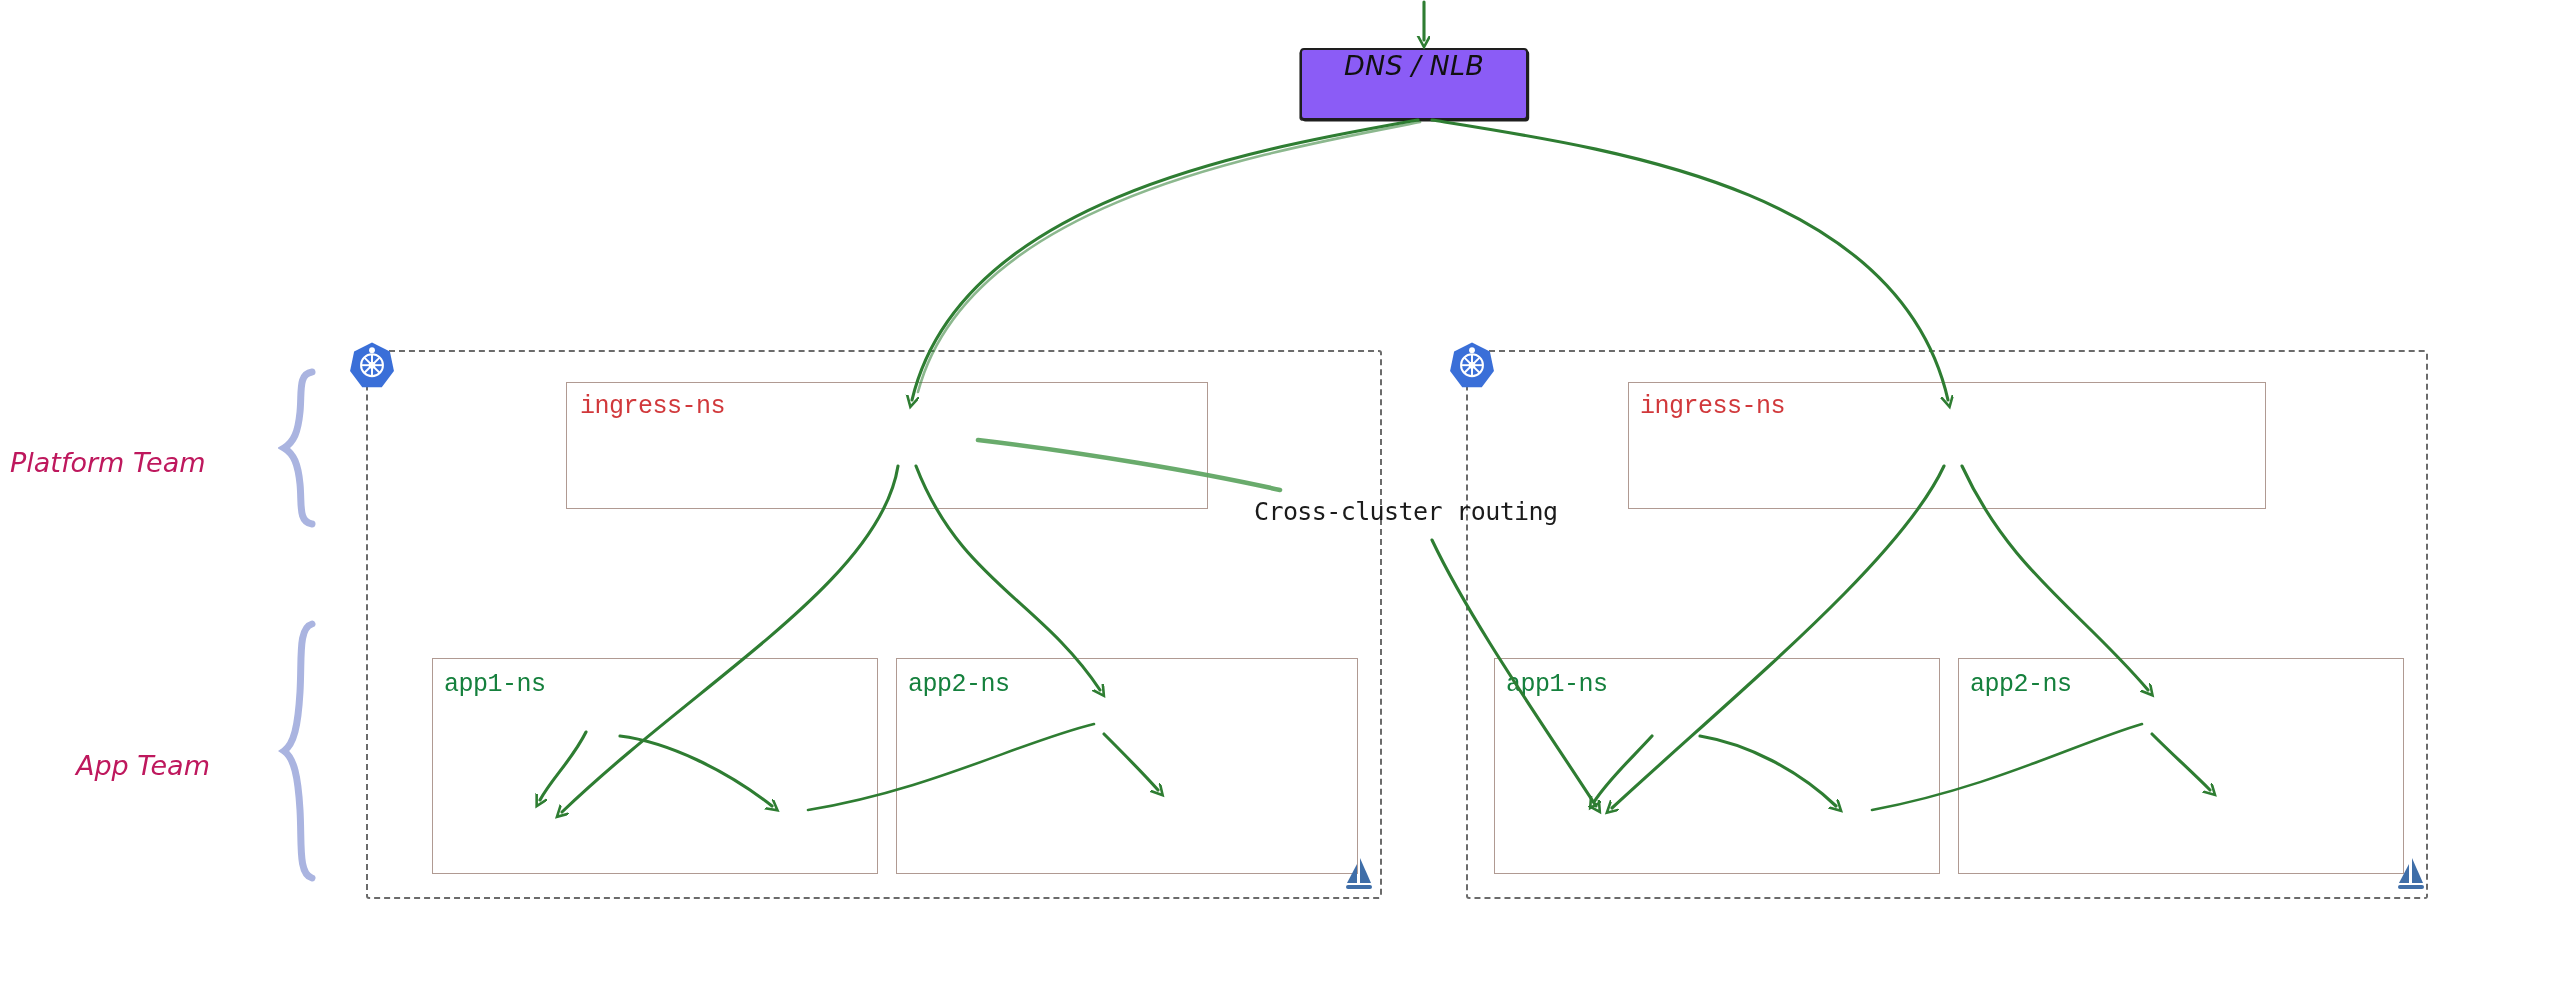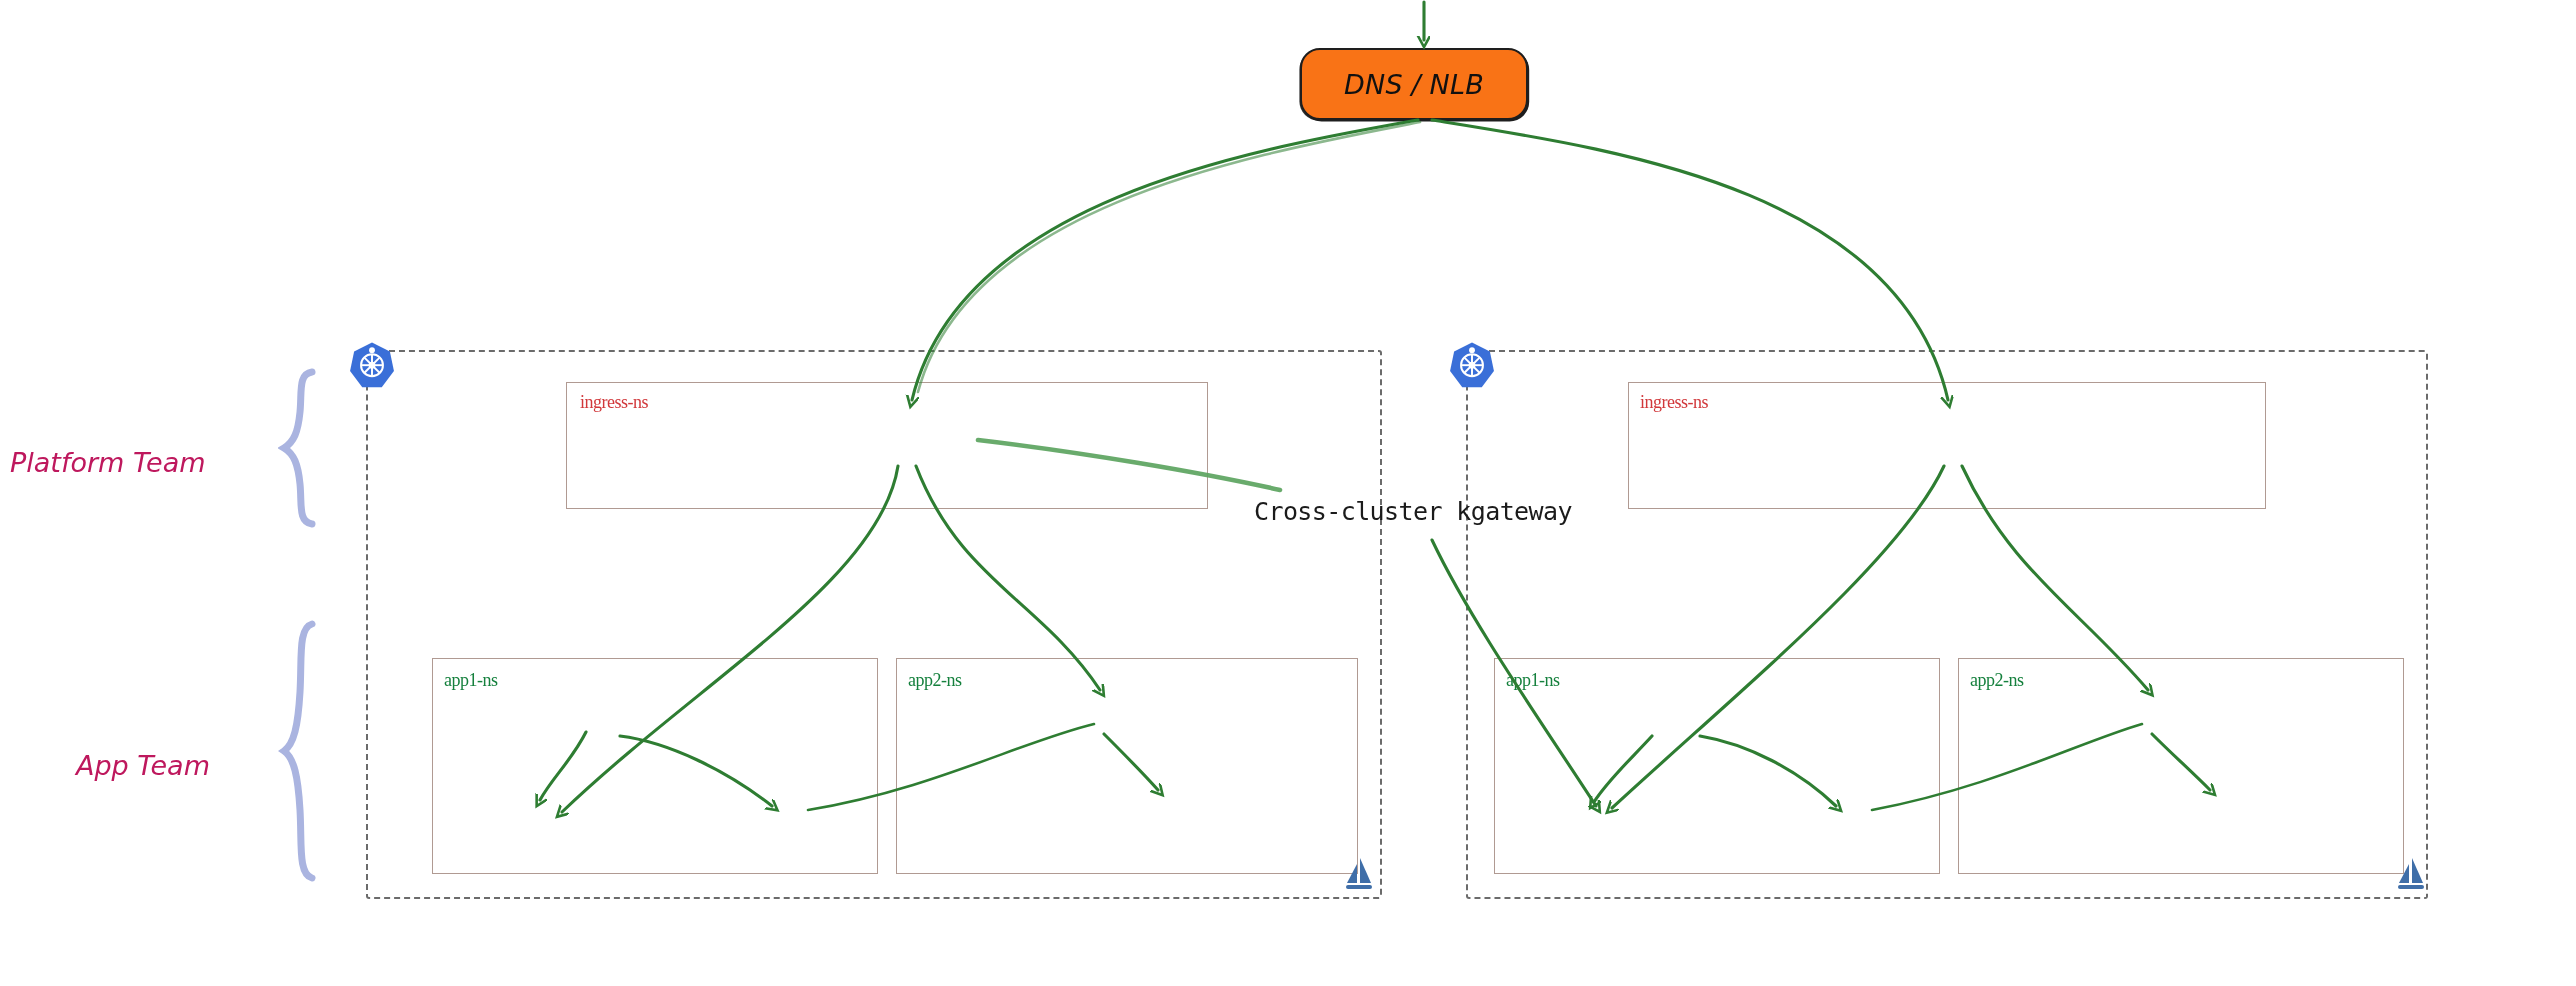--- a/index.html
+++ b/index.html
@@ -3,37 +3,37 @@
 <meta charset="utf-8">
 <style>
   html,body{margin:0;padding:0;background:#ffffff;}
   body{width:2576px;height:986px;position:relative;overflow:hidden;
        font-family:"DejaVu Sans",sans-serif;}
   #stage{position:absolute;left:0;top:0;width:2576px;height:986px;}
   svg.layer{position:absolute;left:0;top:0;width:2576px;height:986px;overflow:visible;}
   #edges{z-index:5;pointer-events:none;}
 
   
-  .hbox{position:absolute;display:flex;align-items:center;justify-content:center;
-        background:#f97316;border:2.2px solid #1e1e1e;border-radius:20px;
+  .hbox{position:absolute;display:flex;justify-content:center;
+        background:#8b5cf6;border:2.2px solid #1e1e1e;border-radius:4px;
         box-shadow:1.6px 1.8px 0 -0.4px #1e1e1e, -1.2px 1.4px 0 -0.6px #303030;}
   .hbox .lbl{font-family:"DejaVu Sans",sans-serif;color:#111111;white-space:nowrap;}
 
   .nodelabel{font-size:27px;letter-spacing:.2px;font-style:italic;}
   .kgw{font-size:27px;letter-spacing:-.3px;}
   .svcletter{font-size:29px;font-style:italic;letter-spacing:.5px;}
 
   
   .cluster{position:absolute;border:2.4px dashed #6b6b6b;border-radius:3px;
            background:transparent;z-index:1;}
 
   
   .ns{position:absolute;border:1.8px solid #b09a92;background:#ffffff;z-index:2;}
-  .nslabel{position:absolute;font-family:Liberation Serif, serif;
-           font-size:18px;letter-spacing:-.5px;z-index:3;white-space:nowrap;}
+  .nslabel{position:absolute;font-family:Liberation Mono, monospace;
+           font-size:25px;letter-spacing:-.5px;z-index:3;white-space:nowrap;}
   .ns-ingress{color:#d1383b;}
   .ns-app{color:#15803d;}
 
   
   .teamlabel{position:absolute;font-family:"DejaVu Sans",sans-serif;font-size:27px;
              font-style:italic;color:#be185d;white-space:nowrap;z-index:9;}
   .brace{position:absolute;z-index:9;}
 
   .crosslabel{position:absolute;font-family:"DejaVu Sans Mono",monospace;
               font-size:25px;color:#1b1b1b;white-space:nowrap;z-index:10;letter-spacing:-.6px;}
@@ -264,21 +264,21 @@
     </svg>
   </div>
 
   <div class="teamlabel" style="left:76px;top:750px;">App Team</div>
   <div class="brace" style="left:278px;top:620px;">
     <svg width="44" height="262" viewBox="0 0 44 262">
       <path d="M34 4 C20 8 24 38 22 72 C20 106 16 124 6 131 C16 138 20 156 22 190 C24 224 20 254 34 258" fill="none" stroke="#aab4e0" stroke-width="7" stroke-linecap="round"></path>
     </svg>
   </div>
 
-  <div class="crosslabel" style="left:1254px;top:497px;">Cross-cluster kgateway</div>
+  <div class="crosslabel" style="left:1254px;top:497px;">Cross-cluster routing</div>
 
   <svg class="layer" id="edges" viewBox="0 0 2576 986">
     <defs>
       <marker id="ah" markerWidth="16" markerHeight="16" refX="4" refY="6" orient="auto" markerUnits="userSpaceOnUse">
         <path d="M0,0 L11,6 L0,12" fill="none" stroke="#2e7d32" stroke-width="2.6" stroke-linecap="round"></path>
       </marker>
       <marker id="ahl" markerWidth="16" markerHeight="16" refX="4" refY="6" orient="auto" markerUnits="userSpaceOnUse">
         <path d="M0,0 L11,6 L0,12" fill="none" stroke="#5ca45f" stroke-width="2.6" stroke-linecap="round"></path>
       </marker>
       <style>

